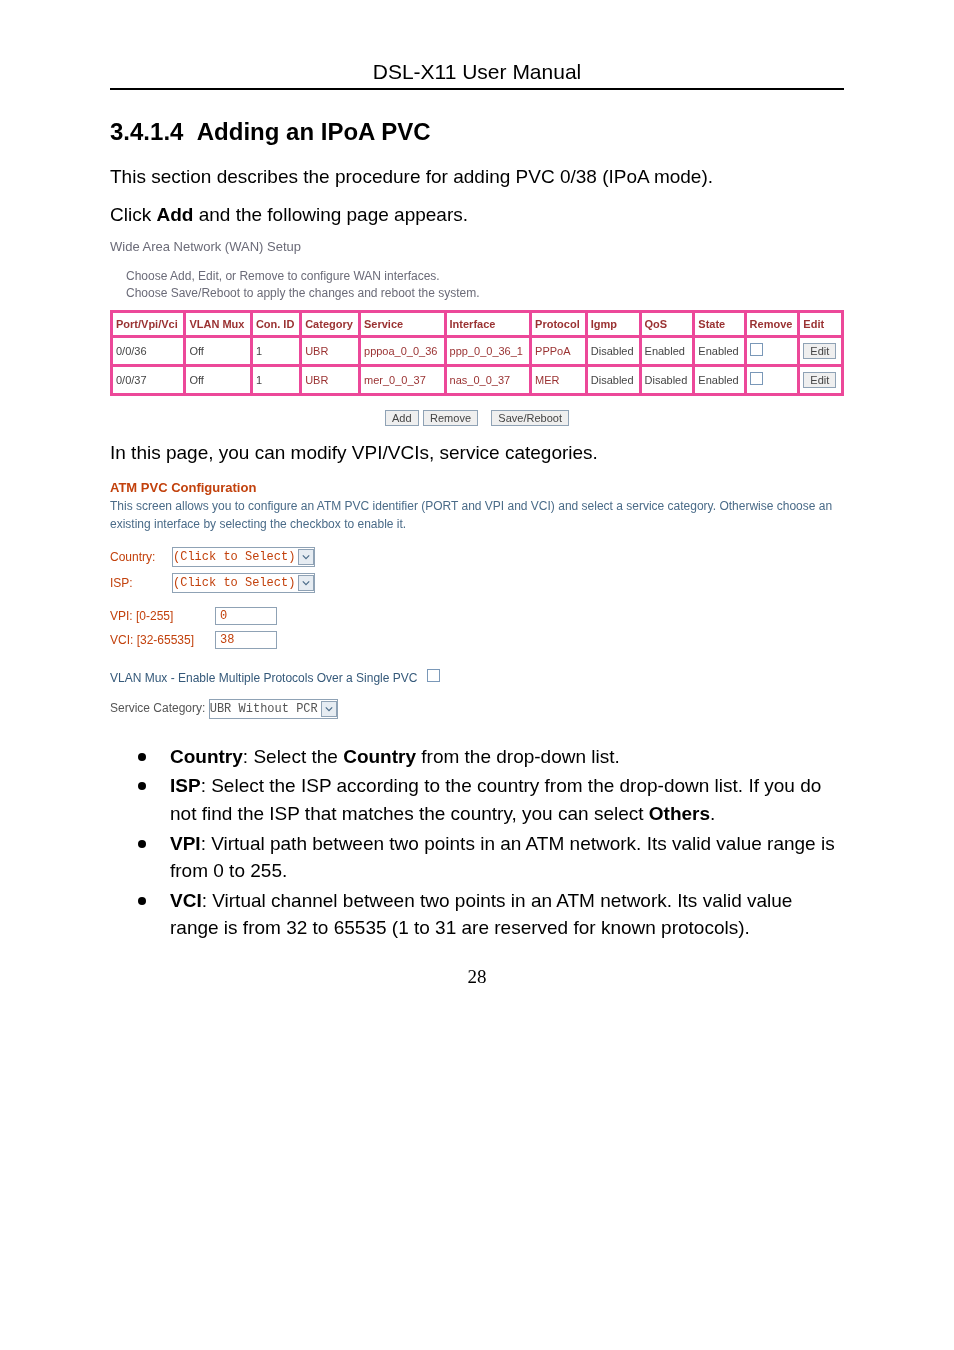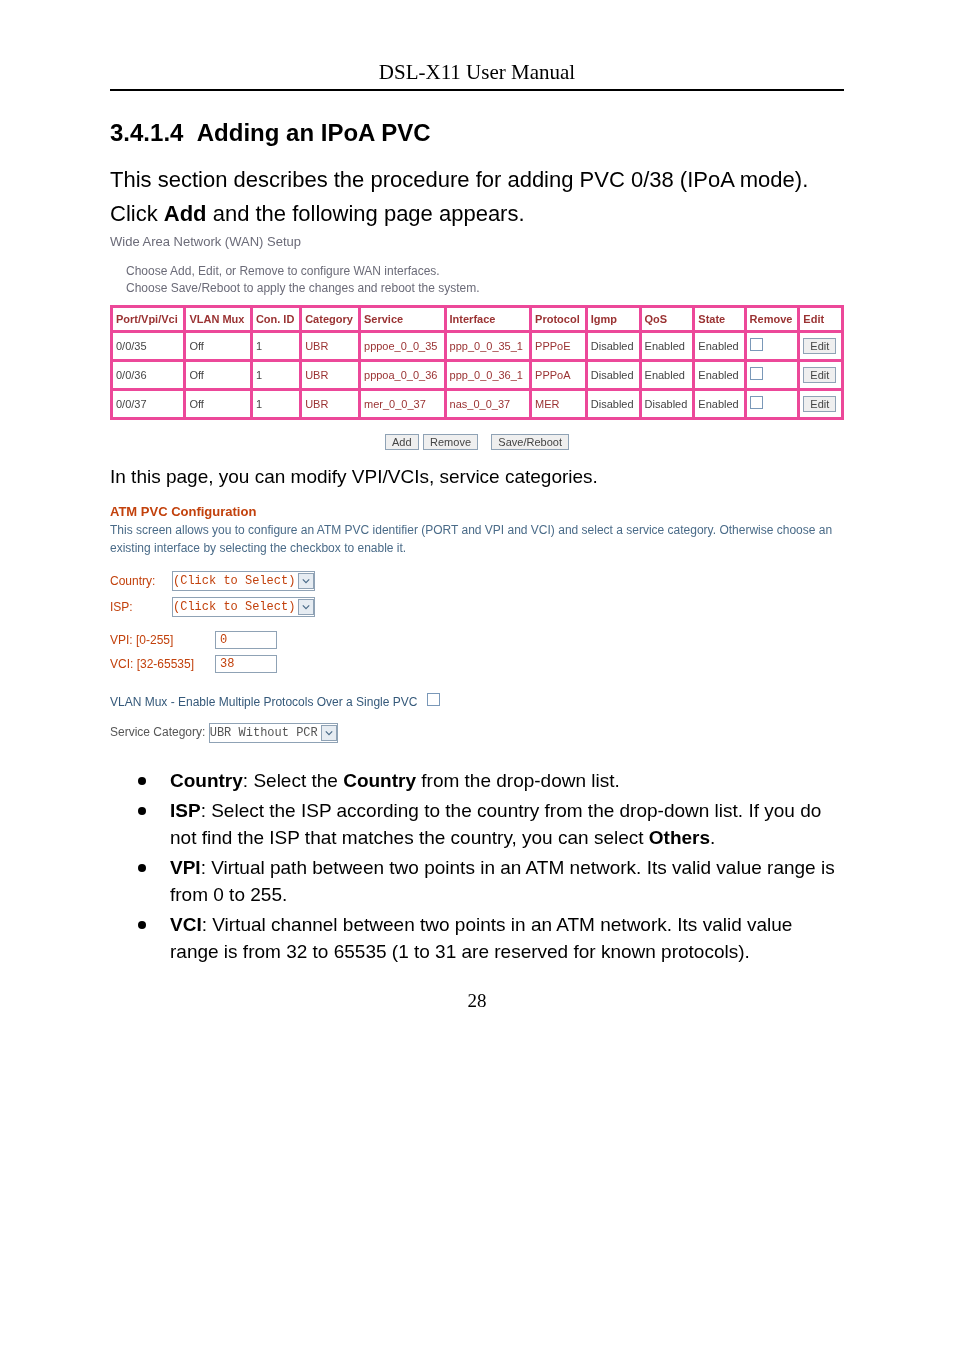--- a/index.html
+++ b/index.html
@@ -1,19 +1,19 @@
 <!DOCTYPE html>
 <html><head>
 <meta charset="utf-8">
 <style>
   html,body{margin:0;padding:0;background:#fff;width:954px;font-family:Arial,Helvetica,sans-serif;color:#000}
   .page{padding:60px 110px 40px 110px;box-sizing:border-box}
-  .running-head{font-family:Liberation Serif, serif;font-size:21px;text-align:center;border-bottom:2px solid #000;padding-bottom:4px;margin-bottom:28px}
+  .running-head{font-family:Liberation Sans, sans-serif;font-size:21px;text-align:center;border-bottom:2px solid #000;padding-bottom:4px;margin-bottom:28px}
   h2{font-family:Arial,sans-serif;font-size:24px;margin:0 0 18px 0}
-  p.body{font-family:Arial,sans-serif;font-size:22px;margin:4px 0;line-height:1.35}
+  p.body{font-family:Arial,sans-serif;font-size:19px;margin:12px 0;line-height:1.35}
   .b{font-weight:bold}
   .wan-title{font-weight:normal;color:#6b6b78;font-size:13px;margin-top:6px}
   .wan-sub{color:#6b6b78;font-size:12px;margin:14px 0 2px 16px;line-height:1.4}
   .tbl{border-collapse:collapse;margin-top:8px;font-size:11px;color:#9a3232;width:100%}
   .tbl th,.tbl td{border:3px solid #ec4899;padding:5px 3px;text-align:left}
   .tbl th{font-weight:bold;background:#fff}
   .tbl td.black{color:#444}
   .cb{width:11px;height:11px;border:1px solid #7a98b8;display:inline-block;background:#fff}
   .btnbox{display:inline-block;border:1px solid #8fa2b5;padding:1px 6px;font-size:11px;color:#444;background:#efefef}
   .btnrow{text-align:center;margin-top:12px}
@@ -60,34 +60,20 @@
       <th>Con. ID</th>
       <th>Category</th>
       <th>Service</th>
       <th>Interface</th>
       <th>Protocol</th>
       <th>Igmp</th>
       <th>QoS</th>
       <th>State</th>
       <th>Remove</th>
       <th>Edit</th>
-    </tr>
-    <tr>
-      <td class="black">0/0/35</td>
-      <td class="black">Off</td>
-      <td class="black">1</td>
-      <td>UBR</td>
-      <td>pppoe_0_0_35</td>
-      <td>ppp_0_0_35_1</td>
-      <td>PPPoE</td>
-      <td class="black">Disabled</td>
-      <td class="black">Enabled</td>
-      <td class="black">Enabled</td>
-      <td><span class="cb"></span></td>
-      <td><span class="btnbox">Edit</span></td>
     </tr>
     <tr>
       <td class="black">0/0/36</td>
       <td class="black">Off</td>
       <td class="black">1</td>
       <td>UBR</td>
       <td>pppoa_0_0_36</td>
       <td>ppp_0_0_36_1</td>
       <td>PPPoA</td>
       <td class="black">Disabled</td>

